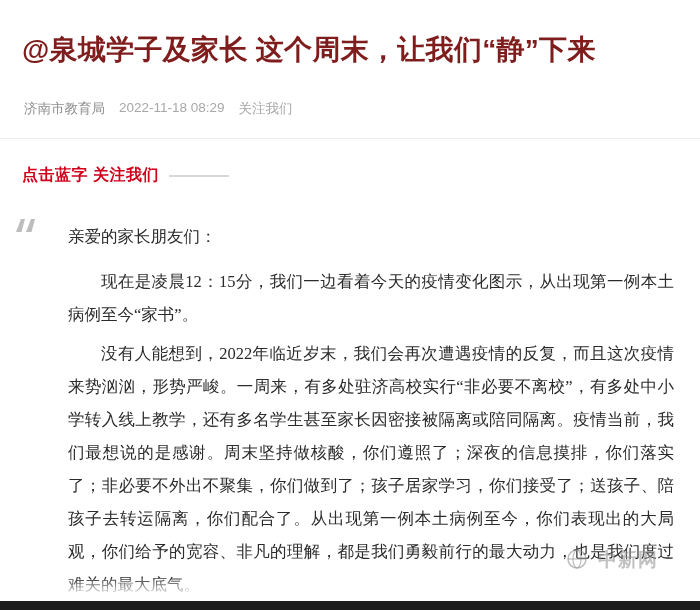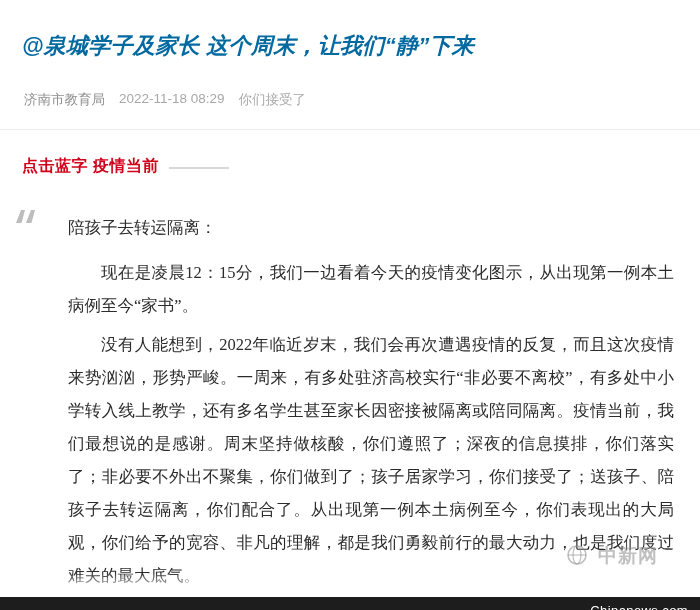--- a/index.html
+++ b/index.html
@@ -15,28 +15,27 @@
     overflow: hidden;
     position: relative;
   }
   .page {
     width: 700px;
     height: 610px;
     position: relative;
     box-sizing: border-box;
   }
   .article-title {
-    font-size: 22px;
+    font-size: 28px;
     line-height: 34px;
     font-weight: 700;
-    color: #0369a1;
+    color: #7f1d1d;
     padding: 14px 22px 0 22px;
     letter-spacing: 0.3px;
     font-family: "Liberation Sans", sans-serif;
-    font-style: italic;
   }
   .meta-row {
     display: flex;
     gap: 14px;
     padding: 14px 22px 0 24px;
     font-size: 13.5px;
     color: #9a9a9a;
   }
   .meta-source {
     color: #8f8f8f;
@@ -149,39 +148,39 @@
 </head>
 <body>
 
 <div class="page">
 
   <h1 class="article-title">@泉城学子及家长 这个周末，让我们“静”下来</h1>
 
   <div class="meta-row">
     <span class="meta-source">济南市教育局</span>
     <span class="meta-date">2022-11-18 08:29</span>
-    <span class="meta-location">你们接受了</span>
+    <span class="meta-location">关注我们</span>
   </div>
 
   <div class="divider"></div>
 
   <div class="lead-line">
-    <span class="lead-red">点击蓝字 疫情当前</span>
+    <span class="lead-red">点击蓝字 关注我们</span>
     <span class="lead-rule"></span>
   </div>
 
   <div class="quote-block">
     <span class="quote-mark">
       <svg width="26" height="26" viewBox="0 0 26 26" aria-hidden="true">
         <path d="M2 16 L7 3 L11 3 L7.5 16 Z" fill="#bdbdbd"></path>
         <path d="M12 16 L17 3 L21 3 L17.5 16 Z" fill="#bdbdbd"></path>
       </svg>
     </span>
     <div class="body-text">
-      <p class="para salutation">陪孩子去转运隔离：</p>
+      <p class="para salutation">亲爱的家长朋友们：</p>
       <p class="para indent">现在是凌晨12：15分，我们一边看着今天的疫情变化图示，从出现第一例本土病例至今“家书”。</p>
       <p class="para indent">没有人能想到，2022年临近岁末，我们会再次遭遇疫情的反复，而且这次疫情来势汹汹，形势严峻。一周来，有多处驻济高校实行“非必要不离校”，有多处中小学转入线上教学，还有多名学生甚至家长因密接被隔离或陪同隔离。疫情当前，我们最想说的是感谢。周末坚持做核酸，你们遵照了；深夜的信息摸排，你们落实了；非必要不外出不聚集，你们做到了；孩子居家学习，你们接受了；送孩子、陪孩子去转运隔离，你们配合了。从出现第一例本土病例至今，你们表现出的大局观，你们给予的宽容、非凡的理解，都是我们勇毅前行的最大动力，也是我们度过难关的最大底气。</p>
     </div>
   </div>
 
   <div class="watermark">
     <span class="wm-icon">
       <svg width="22" height="22" viewBox="0 0 22 22" aria-hidden="true">
         <circle cx="11" cy="11" r="9" fill="none" stroke="rgba(140,140,140,0.55)" stroke-width="1.6"></circle>
         <ellipse cx="11" cy="11" rx="4" ry="9" fill="none" stroke="rgba(140,140,140,0.55)" stroke-width="1.2"></ellipse>

